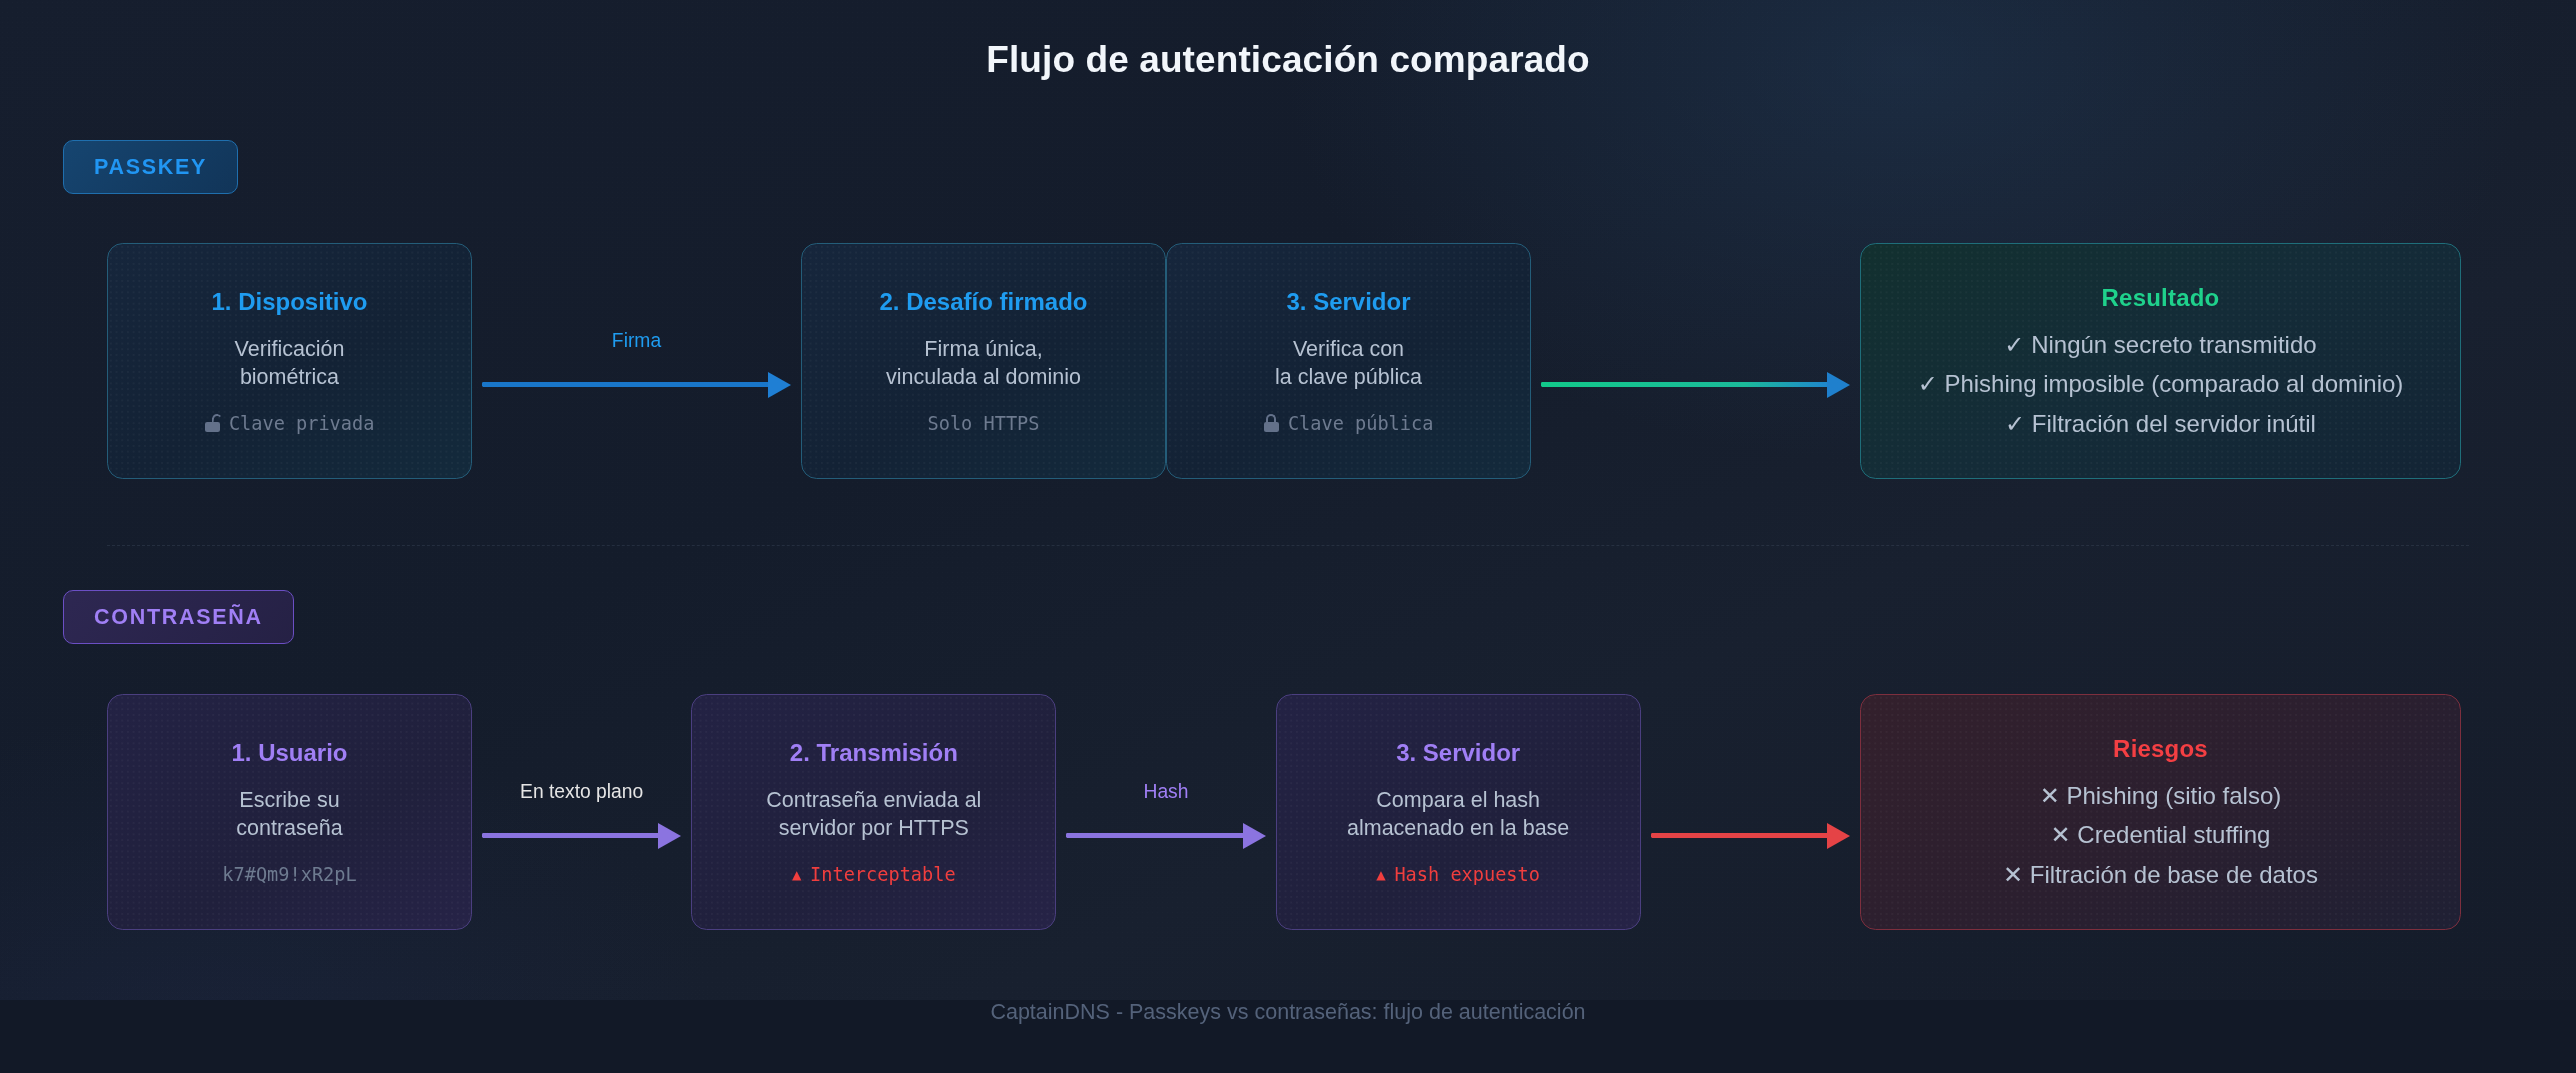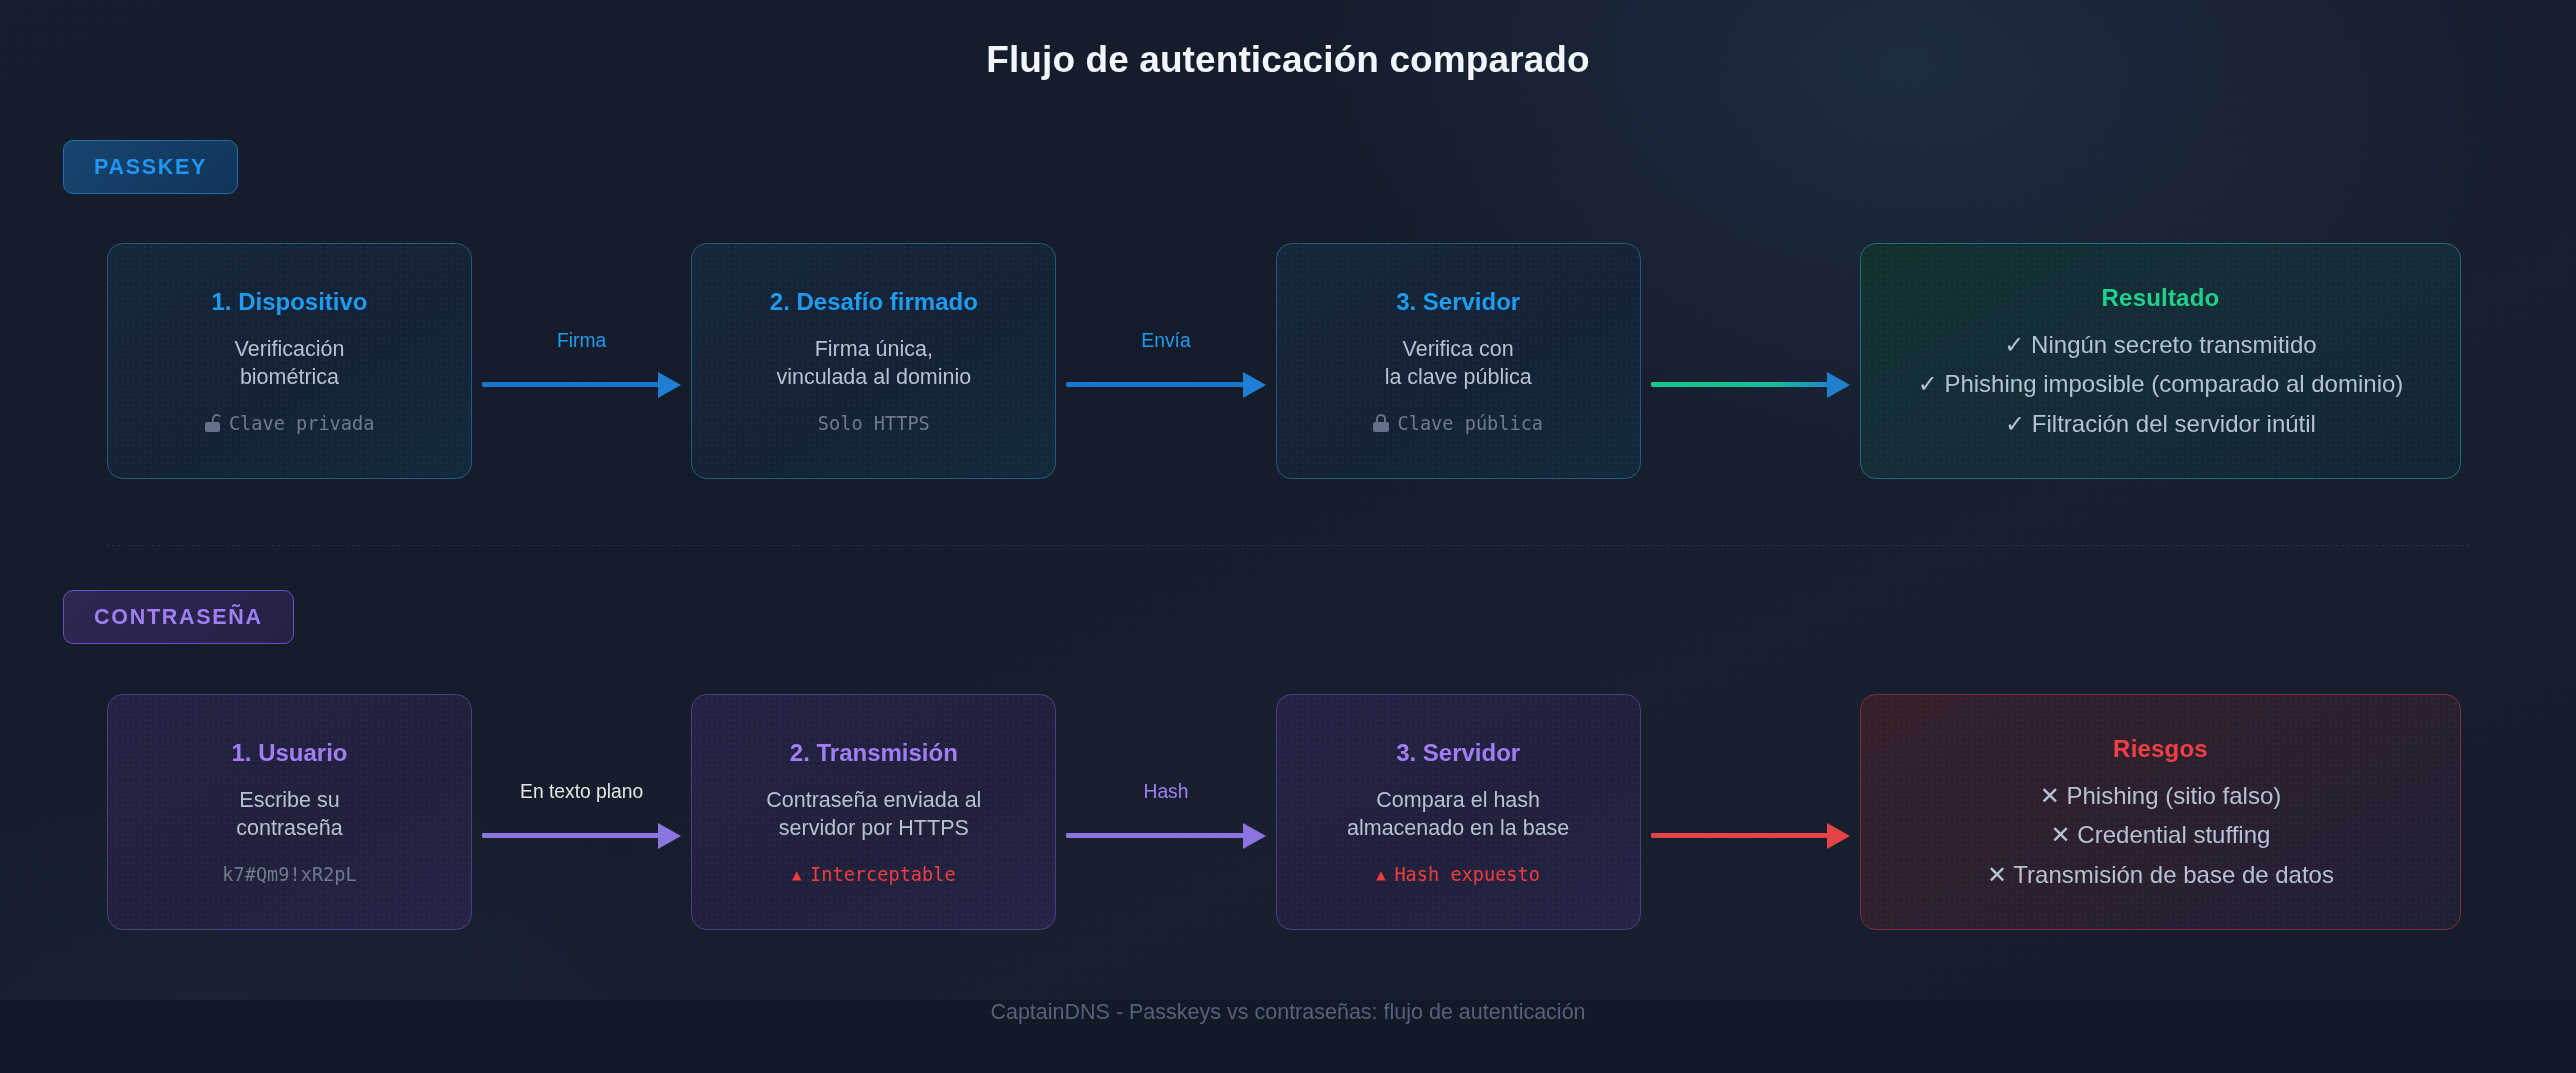--- a/index.html
+++ b/index.html
@@ -325,27 +325,20 @@
   </div>
 
   <div class="card step blue">
     <div class="card-title blue">2. Desafío firmado</div>
     <div class="card-desc">Firma única,<br>vinculada al dominio</div>
     <div class="card-foot">
       <span>Solo HTTPS</span>
     </div>
   </div>
 
-  <div class="connector">
-    <div class="conn-label blue">Envía</div>
-    <div class="arrow blue">
-        <span class="shaft"></span>
-        <span class="head"></span>
-      </div>
-  </div>
 
   <div class="card step blue">
     <div class="card-title blue">3. Servidor</div>
     <div class="card-desc">Verifica con<br>la clave pública</div>
     <div class="card-foot">
       <span class="foot-icon">
         <span class="lock"><span class="shackle"></span><span class="body"></span></span>
       </span>
       <span>Clave pública</span>
     </div>
@@ -424,21 +417,21 @@
         <span class="shaft"></span>
         <span class="head"></span>
       </div>
   </div>
 
   <div class="card outcome red">
     <div class="card-title red">Riesgos</div>
     <div class="outcome-list">
       <div class="outcome-item">✕ Phishing (sitio falso)</div>
       <div class="outcome-item">✕ Credential stuffing</div>
-      <div class="outcome-item">✕ Transmisión de base de datos</div>
+      <div class="outcome-item">✕ Filtración de base de datos</div>
     </div>
   </div>
 
 </div>
 
 <div class="footer-band">
   <div class="footer-text">CaptainDNS - Passkeys vs contraseñas: flujo de autenticación</div>
 </div>
 
 

